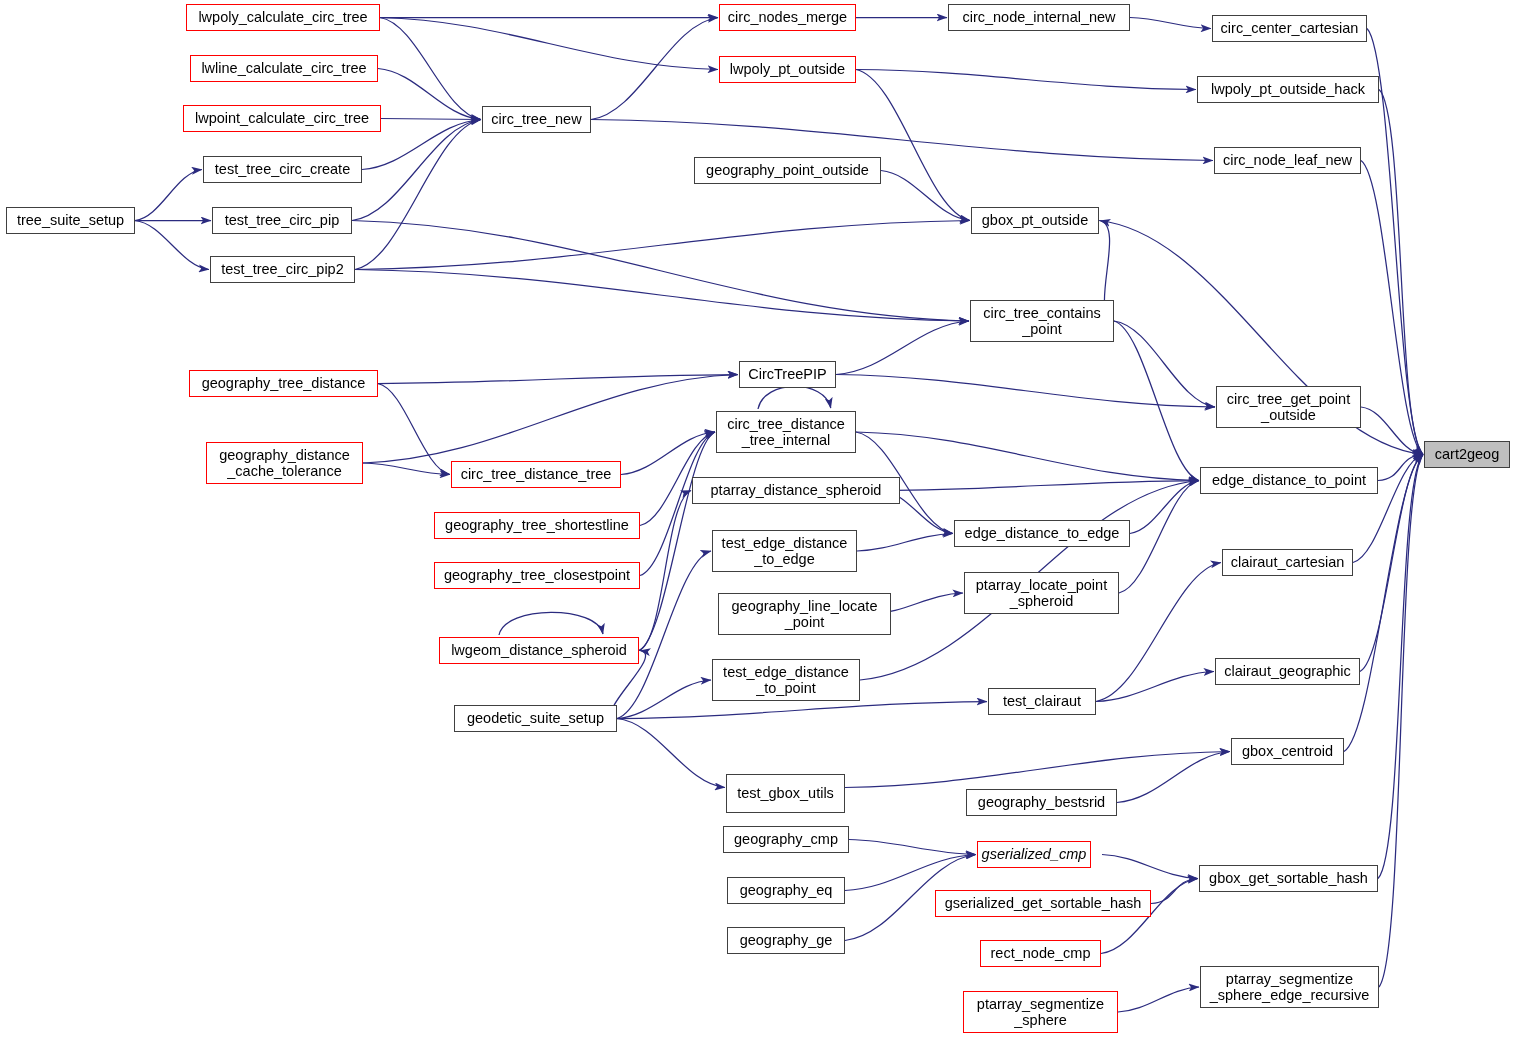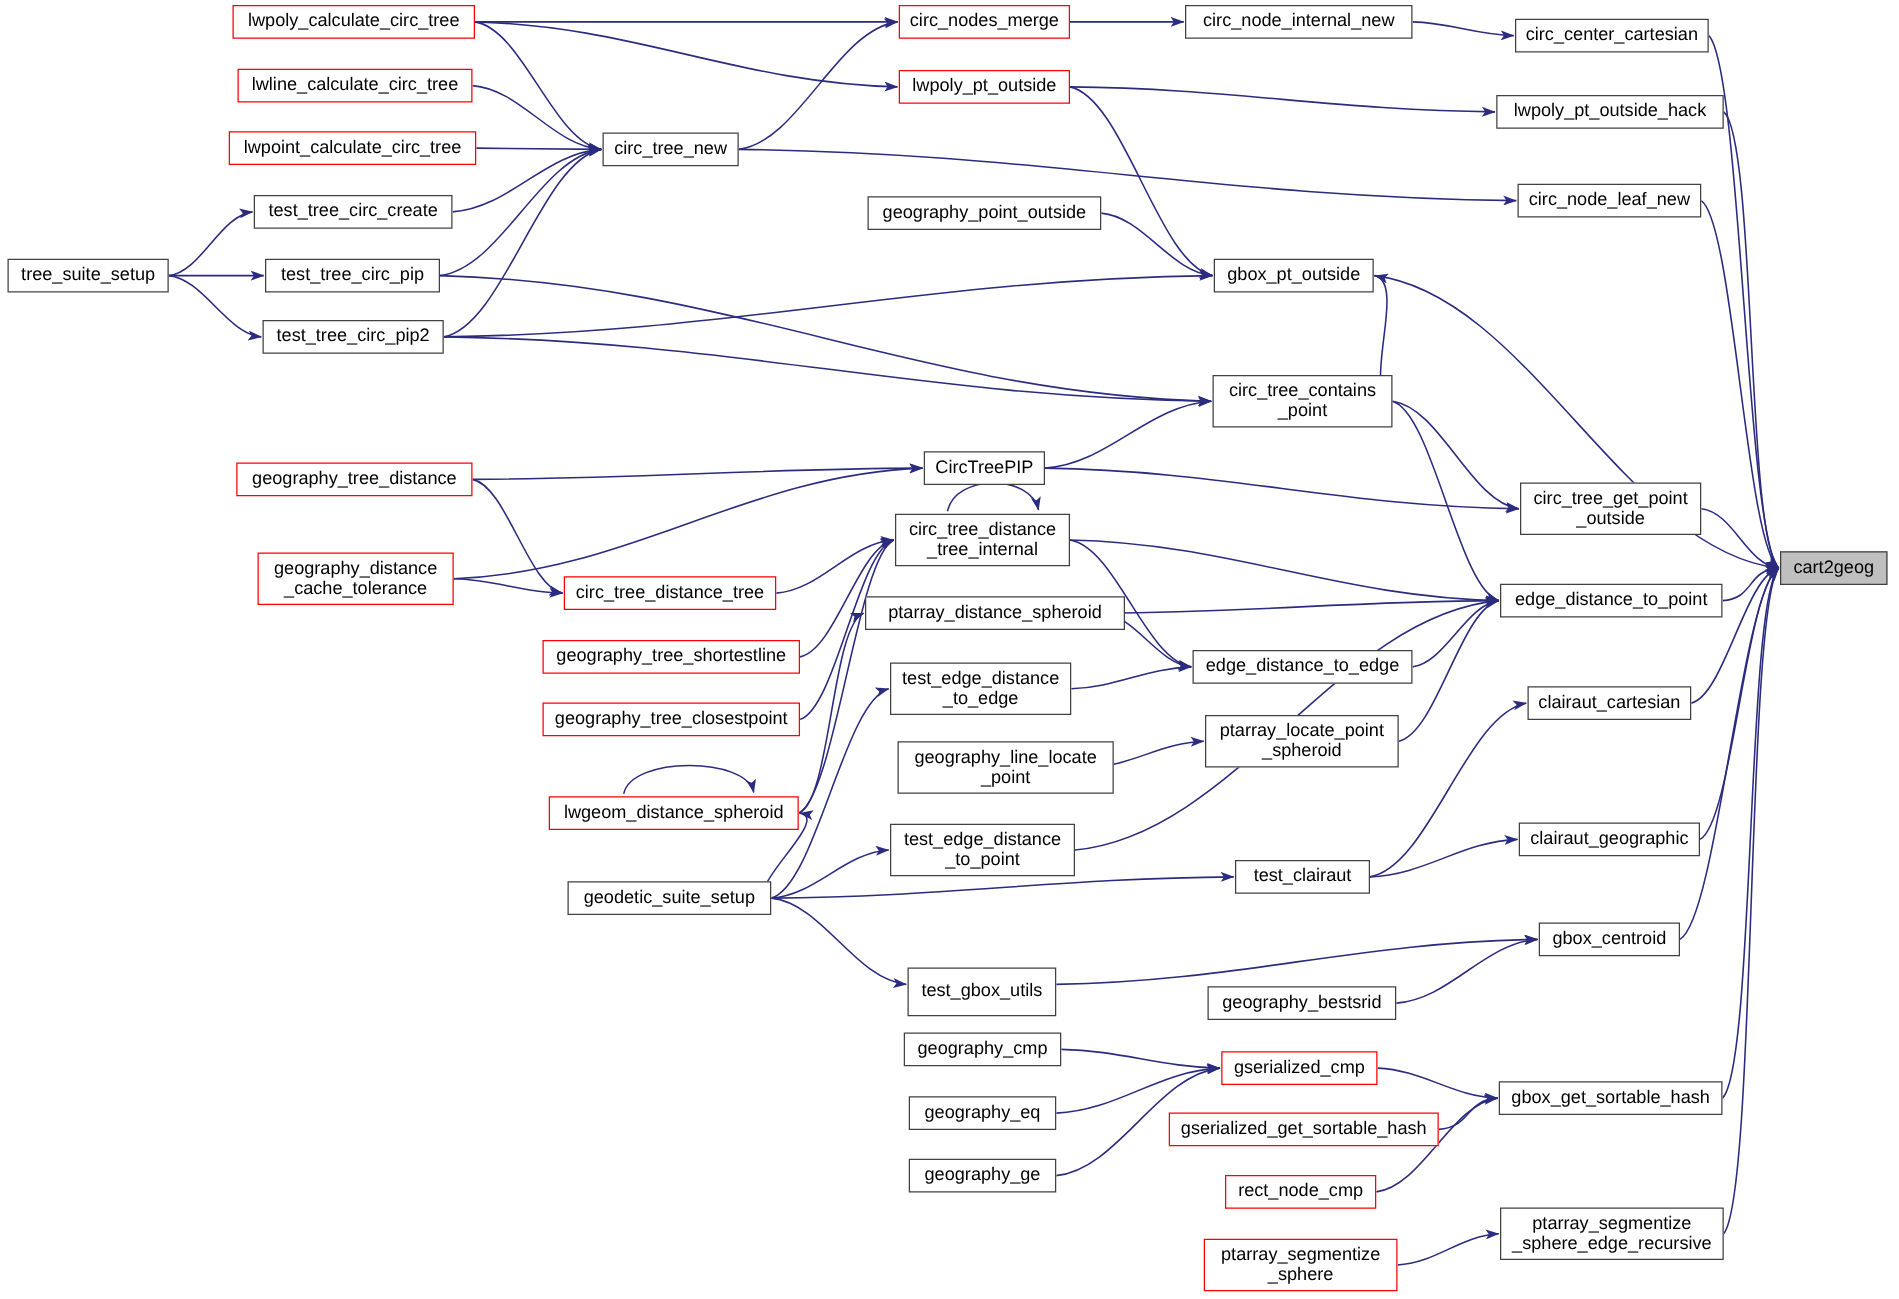--- a/index.html
+++ b/index.html
@@ -140,21 +140,21 @@
       <div class="nodebox nb-red" style="left: 439px; top: 637px; width: 200px; height: 27px;"><span>lwgeom_distance_spheroid</span></div>
       <div class="nodebox nb-black" style="left: 712px; top: 659px; width: 148px; height: 42px;"><span>test_edge_distance
 _to_point</span></div>
       <div class="nodebox nb-black" style="left: 1215px; top: 658px; width: 145px; height: 27px;"><span>clairaut_geographic</span></div>
       <div class="nodebox nb-black" style="left: 988px; top: 688px; width: 108px; height: 27px; text-align: center;"><span>test_clairaut</span></div>
       <div class="nodebox nb-black" style="left: 454px; top: 705px; width: 163px; height: 27px;"><span>geodetic_suite_setup</span></div>
       <div class="nodebox nb-black" style="left: 1231px; top: 738px; width: 113px; height: 27px;"><span>gbox_centroid</span></div>
       <div class="nodebox nb-black" style="left: 726px; top: 774px; width: 119px; height: 39px;"><span>test_gbox_utils</span></div>
       <div class="nodebox nb-black" style="left: 966px; top: 789px; width: 151px; height: 27px;"><span>geography_bestsrid</span></div>
       <div class="nodebox nb-black" style="left: 723px; top: 826px; width: 126px; height: 27px;"><span>geography_cmp</span></div>
-      <div class="nodebox nb-red" style="left: 977px; top: 841px; width: 125px; height: 27px;"><span>gserialized_cmp</span></div>
+      <div class="nodebox nb-red" style="left: 977px; top: 841px; width: 114px; height: 27px; font-style: italic;"><span>gserialized_cmp</span></div>
       <div class="nodebox nb-black" style="left: 1199px; top: 865px; width: 179px; height: 27px;"><span>gbox_get_sortable_hash</span></div>
       <div class="nodebox nb-black" style="left: 727px; top: 877px; width: 118px; height: 27px;"><span>geography_eq</span></div>
       <div class="nodebox nb-red" style="left: 935px; top: 890px; width: 216px; height: 27px;"><span>gserialized_get_sortable_hash</span></div>
       <div class="nodebox nb-black" style="left: 727px; top: 927px; width: 118px; height: 27px;"><span>geography_ge</span></div>
       <div class="nodebox nb-red" style="left: 980px; top: 940px; width: 121px; height: 27px;"><span>rect_node_cmp</span></div>
       <div class="nodebox nb-black" style="left: 1200px; top: 966px; width: 179px; height: 42px;"><span>ptarray_segmentize
 _sphere_edge_recursive</span></div>
       <div class="nodebox nb-red" style="left: 963px; top: 991px; width: 155px; height: 42px;"><span>ptarray_segmentize
 _sphere</span></div>
     </div>

